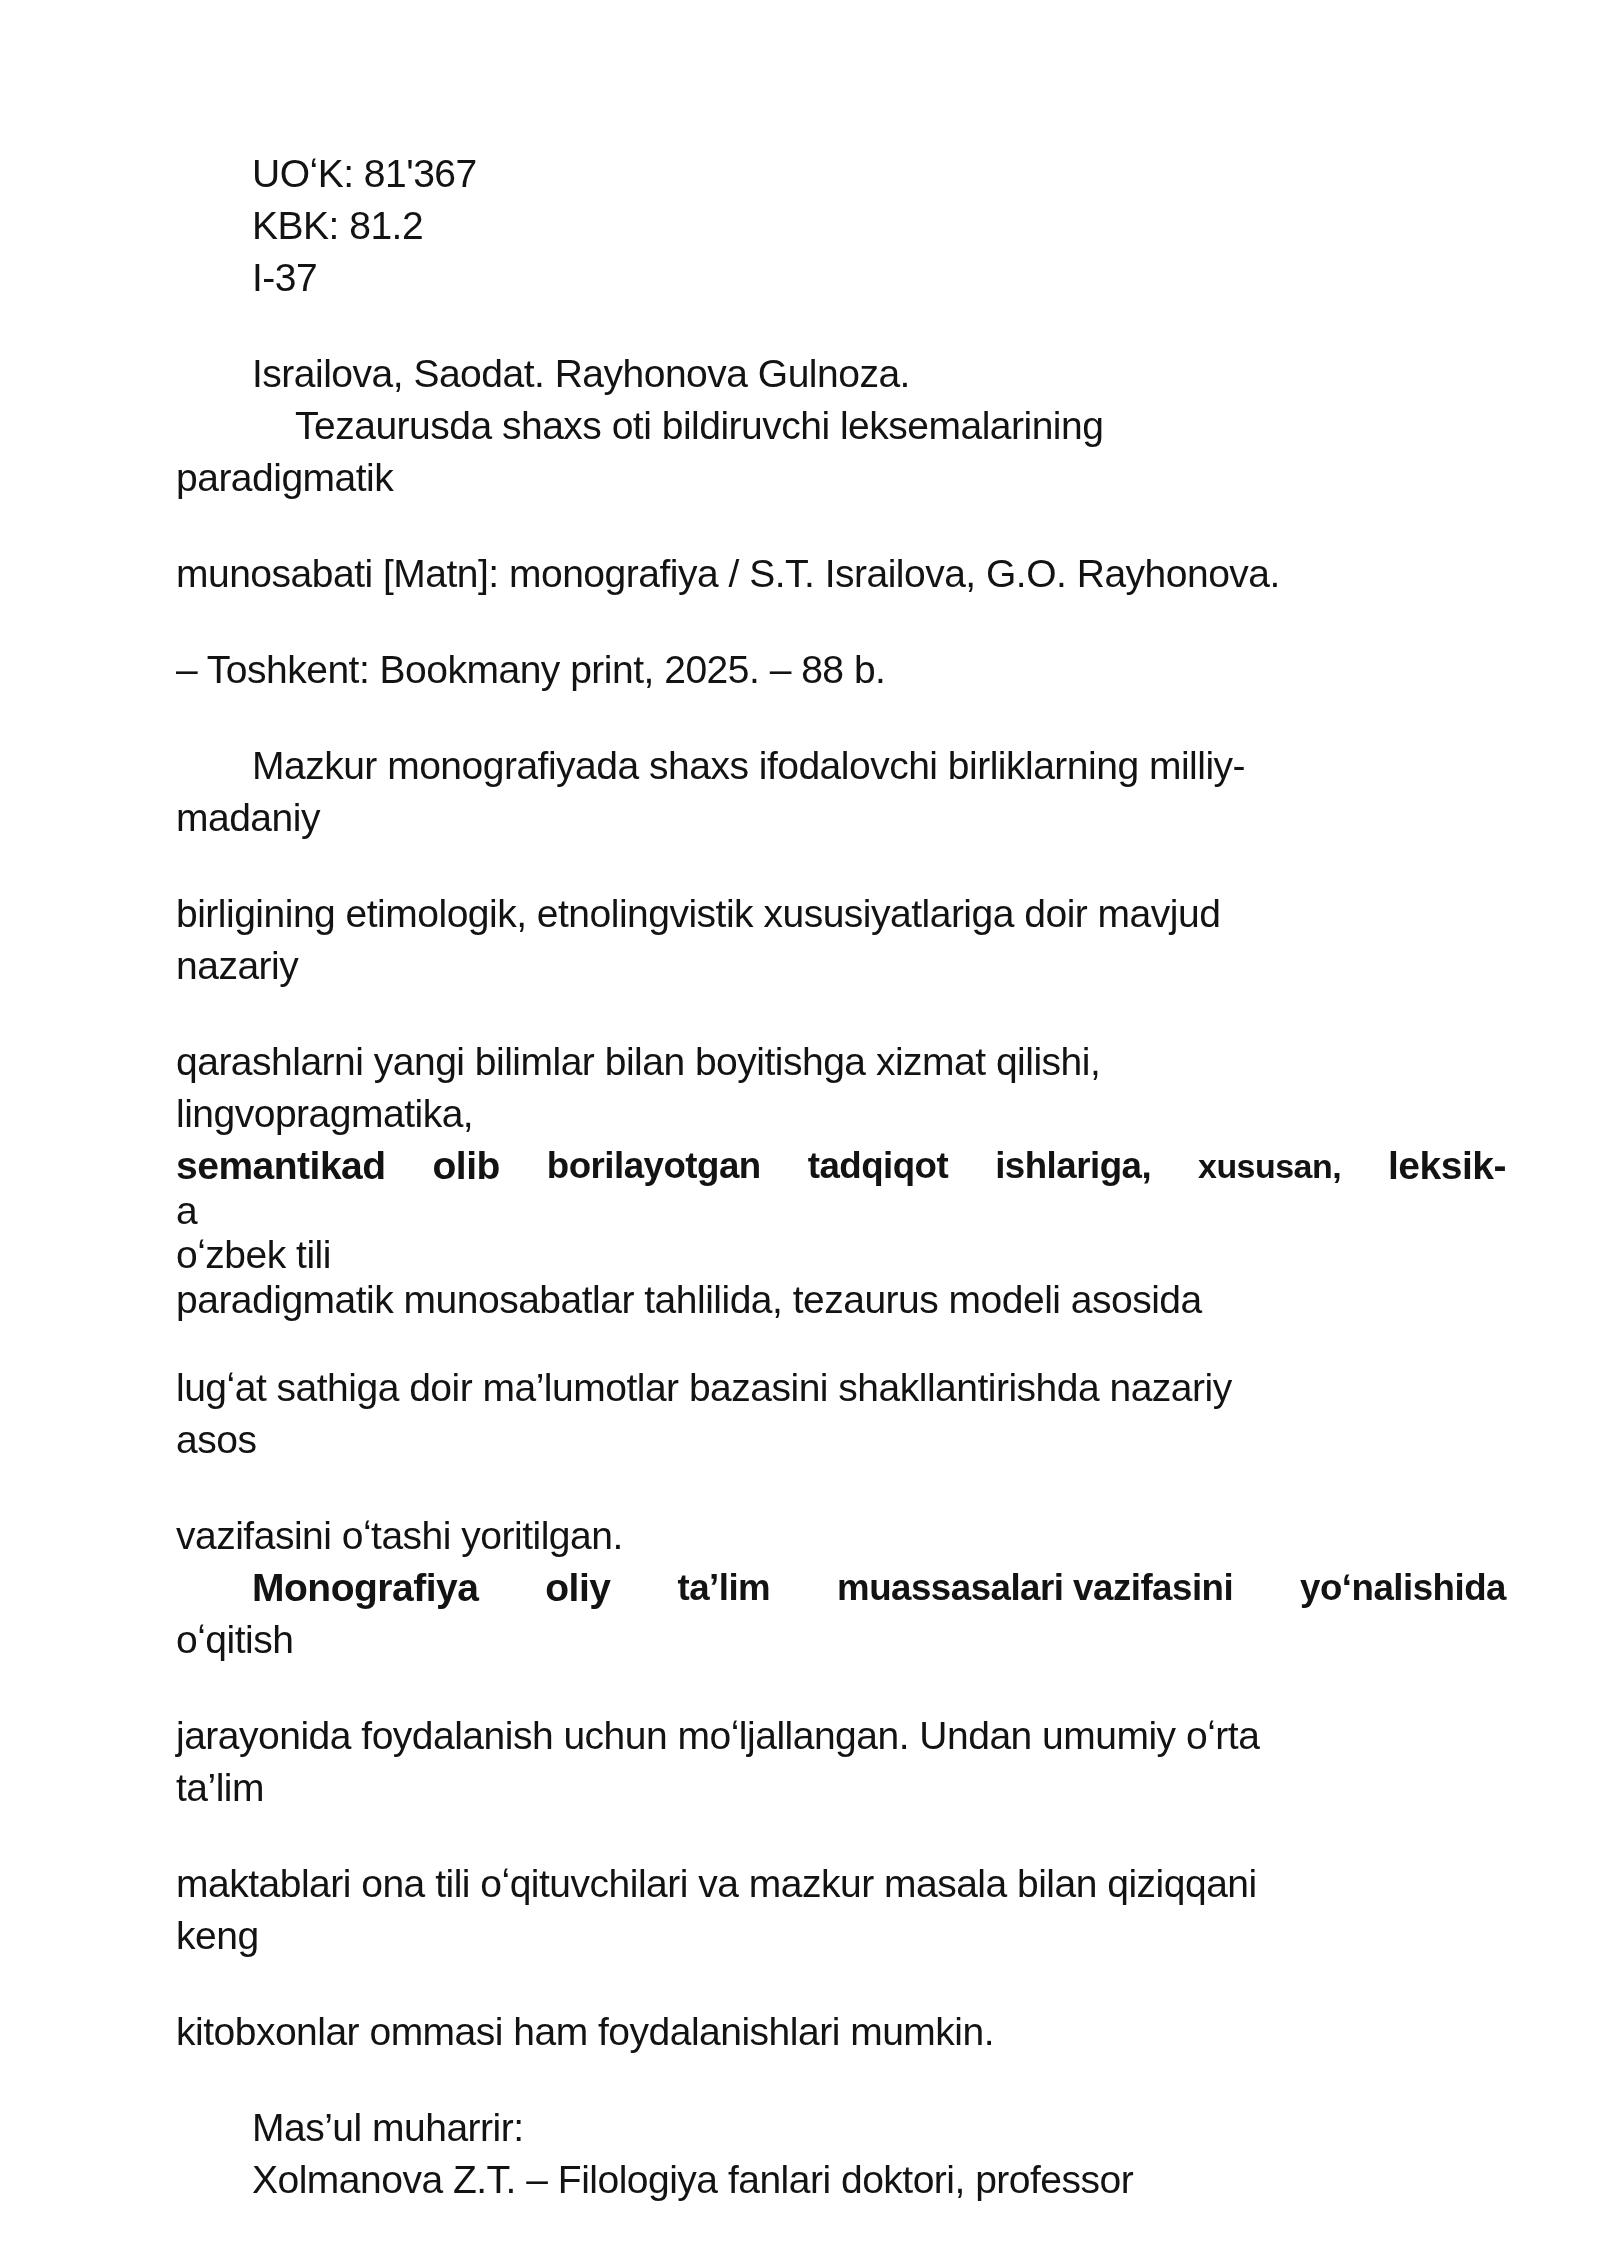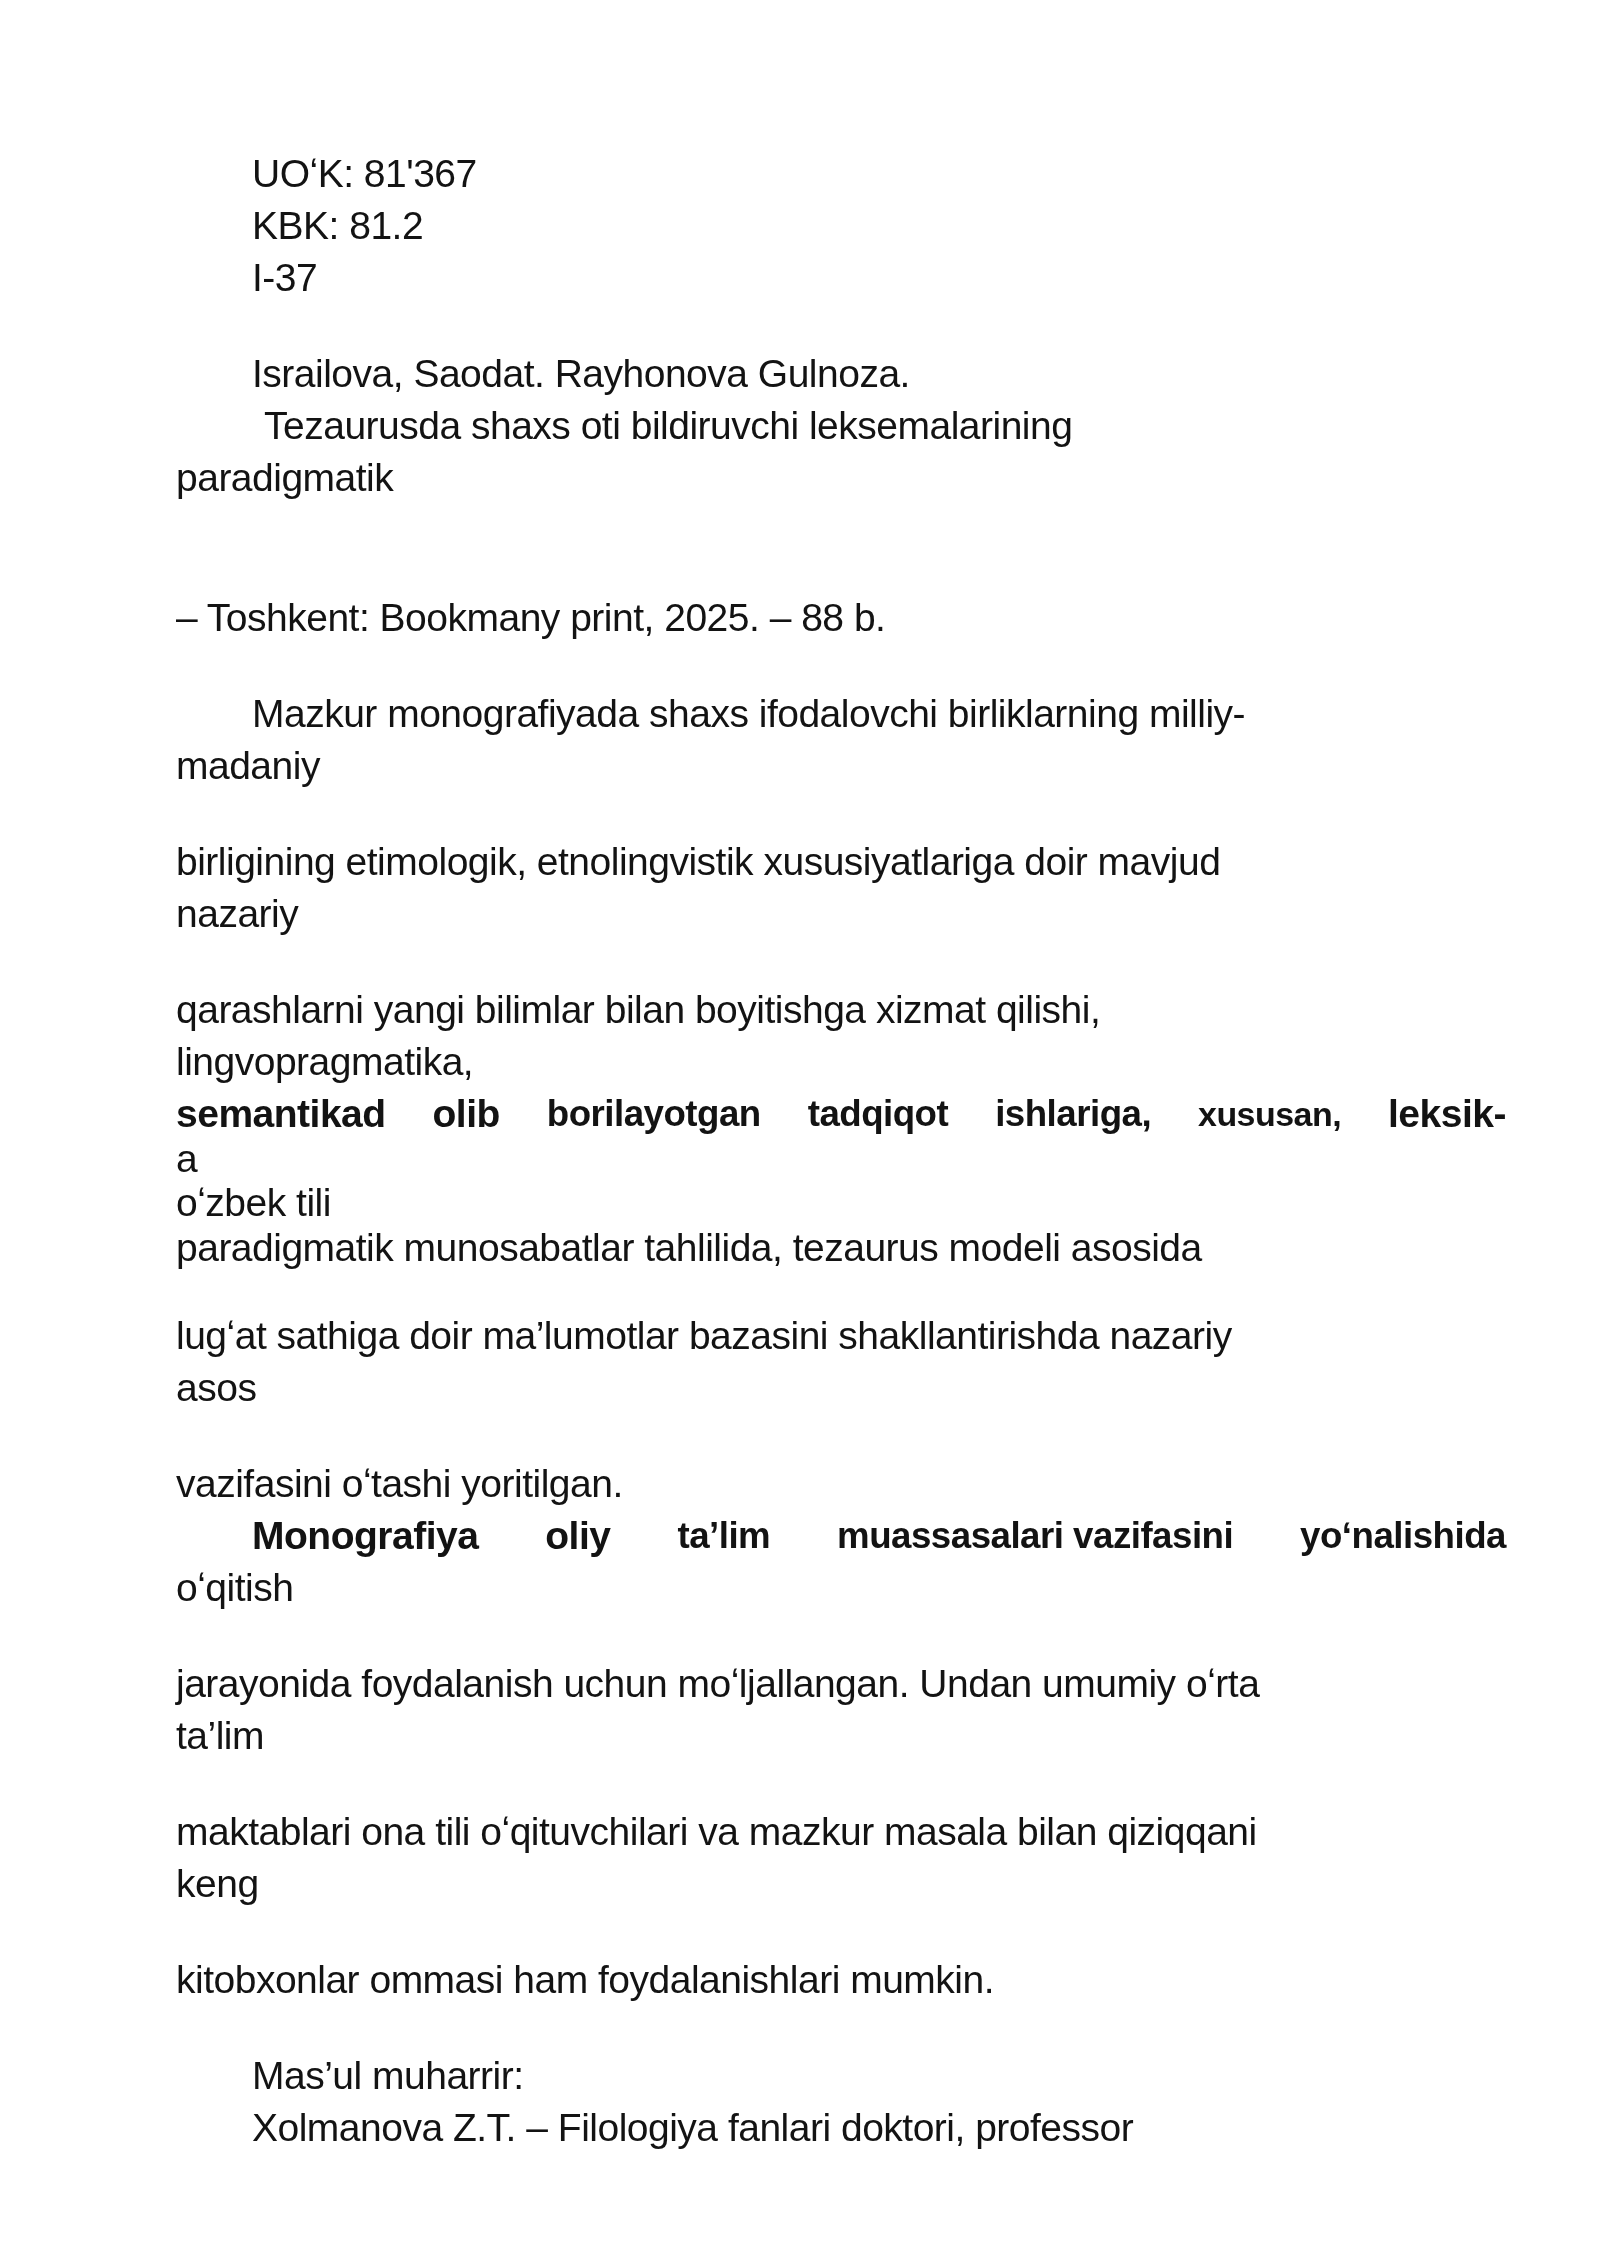--- a/index.html
+++ b/index.html
@@ -22,21 +22,21 @@
   }
   .line {
     line-height: 52px;
     white-space: nowrap;
     width: 1330px;
   }
   .line.tight {
     line-height: 37px;
   }
   .ind1 { margin-left: 76px;  width: 1254px; }
-  .ind2 { margin-left: 88px; width: 1106px; }
+  .ind2 { margin-left: 119px; width: 1106px; }
   .just {
     display: flex;
     justify-content: space-between;
     align-items: flex-end;
     font-weight: bold;
   }
   .seg { white-space: pre; }
   .seg-lg { font-size: 1em; }
   .seg-md { font-size: 0.94em; }
   .seg-sm { font-size: 0.87em; }
@@ -50,20 +50,21 @@
 <div class="page">
   <div id="text-block">
       <div class="line ind1">UOʻK: 81'367</div>
       <div class="line ind1">KBK: 81.2</div>
       <div class="line ind1">I-37</div>
       <div class="spacer"></div>
       <div class="line ind1">Israilova, Saodat. Rayhonova Gulnoza.</div>
       <div class="line ind2">Tezaurusda shaxs oti bildiruvchi leksemalarining</div>
       <div class="line">paradigmatik</div>
       <div class="spacer"></div>
+      <div class="line">munosabati [Matn]: monografiya / S.T. Israilova, G.O. Rayhonova.</div>
       <div class="spacer"></div>
       <div class="line">– Toshkent: Bookmany print, 2025. – 88 b.</div>
       <div class="spacer"></div>
       <div class="line ind1">Mazkur monografiyada shaxs ifodalovchi birliklarning milliy-</div>
       <div class="line">madaniy</div>
       <div class="spacer"></div>
       <div class="line">birligining etimologik, etnolingvistik xususiyatlariga doir mavjud</div>
       <div class="line">nazariy</div>
       <div class="spacer"></div>
       <div class="line">qarashlarni yangi bilimlar bilan boyitishga xizmat qilishi,</div>

